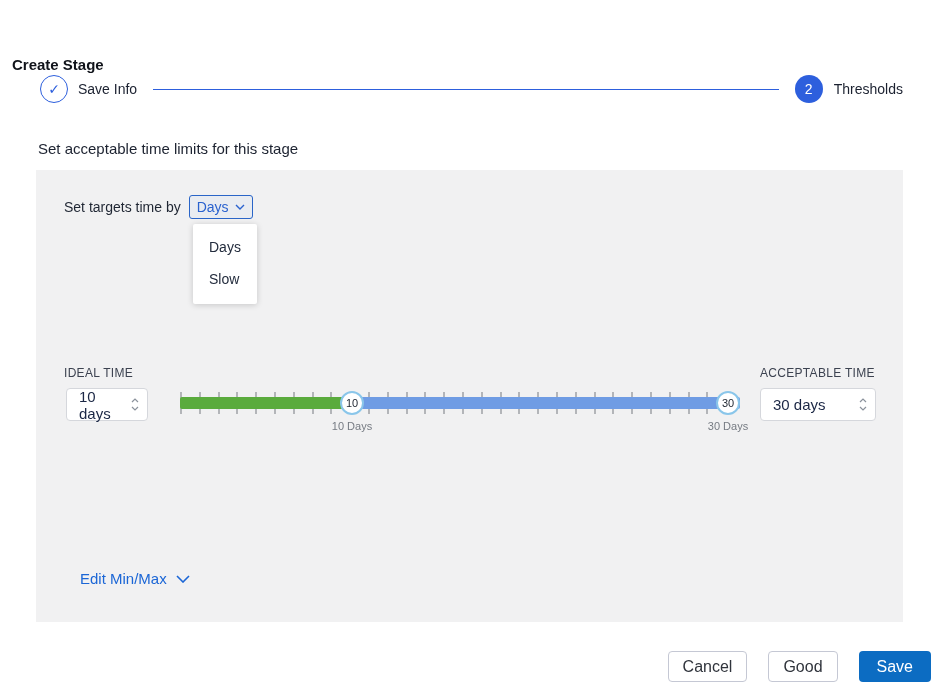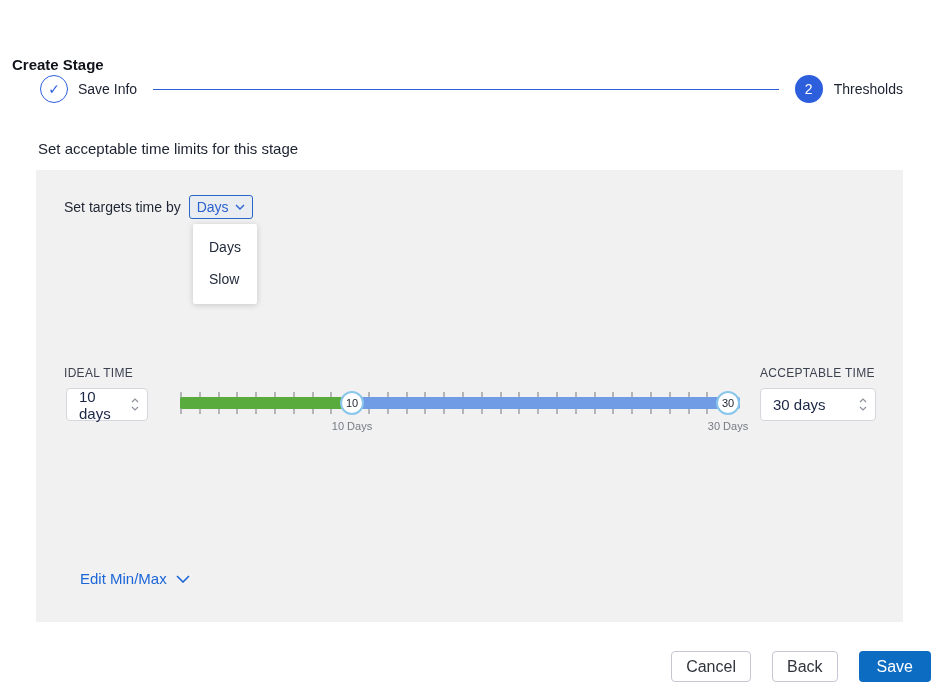--- a/index.html
+++ b/index.html
@@ -195,15 +195,15 @@
     <svg width="14" height="8" viewBox="0 0 14 8">
         <polyline points="1,1 7,7 13,1" fill="none" stroke="#1b66d6" stroke-width="1.6"></polyline>
       </svg>
   </div>
 
 
 </div>
 
 <div class="footer">
   <button class="btn ghost">Cancel</button>
-  <button class="btn ghost">Back</button>
+  <button class="btn ghost">Good</button>
   <button class="btn primary">Save</button>
 </div>
 
 </body></html>

